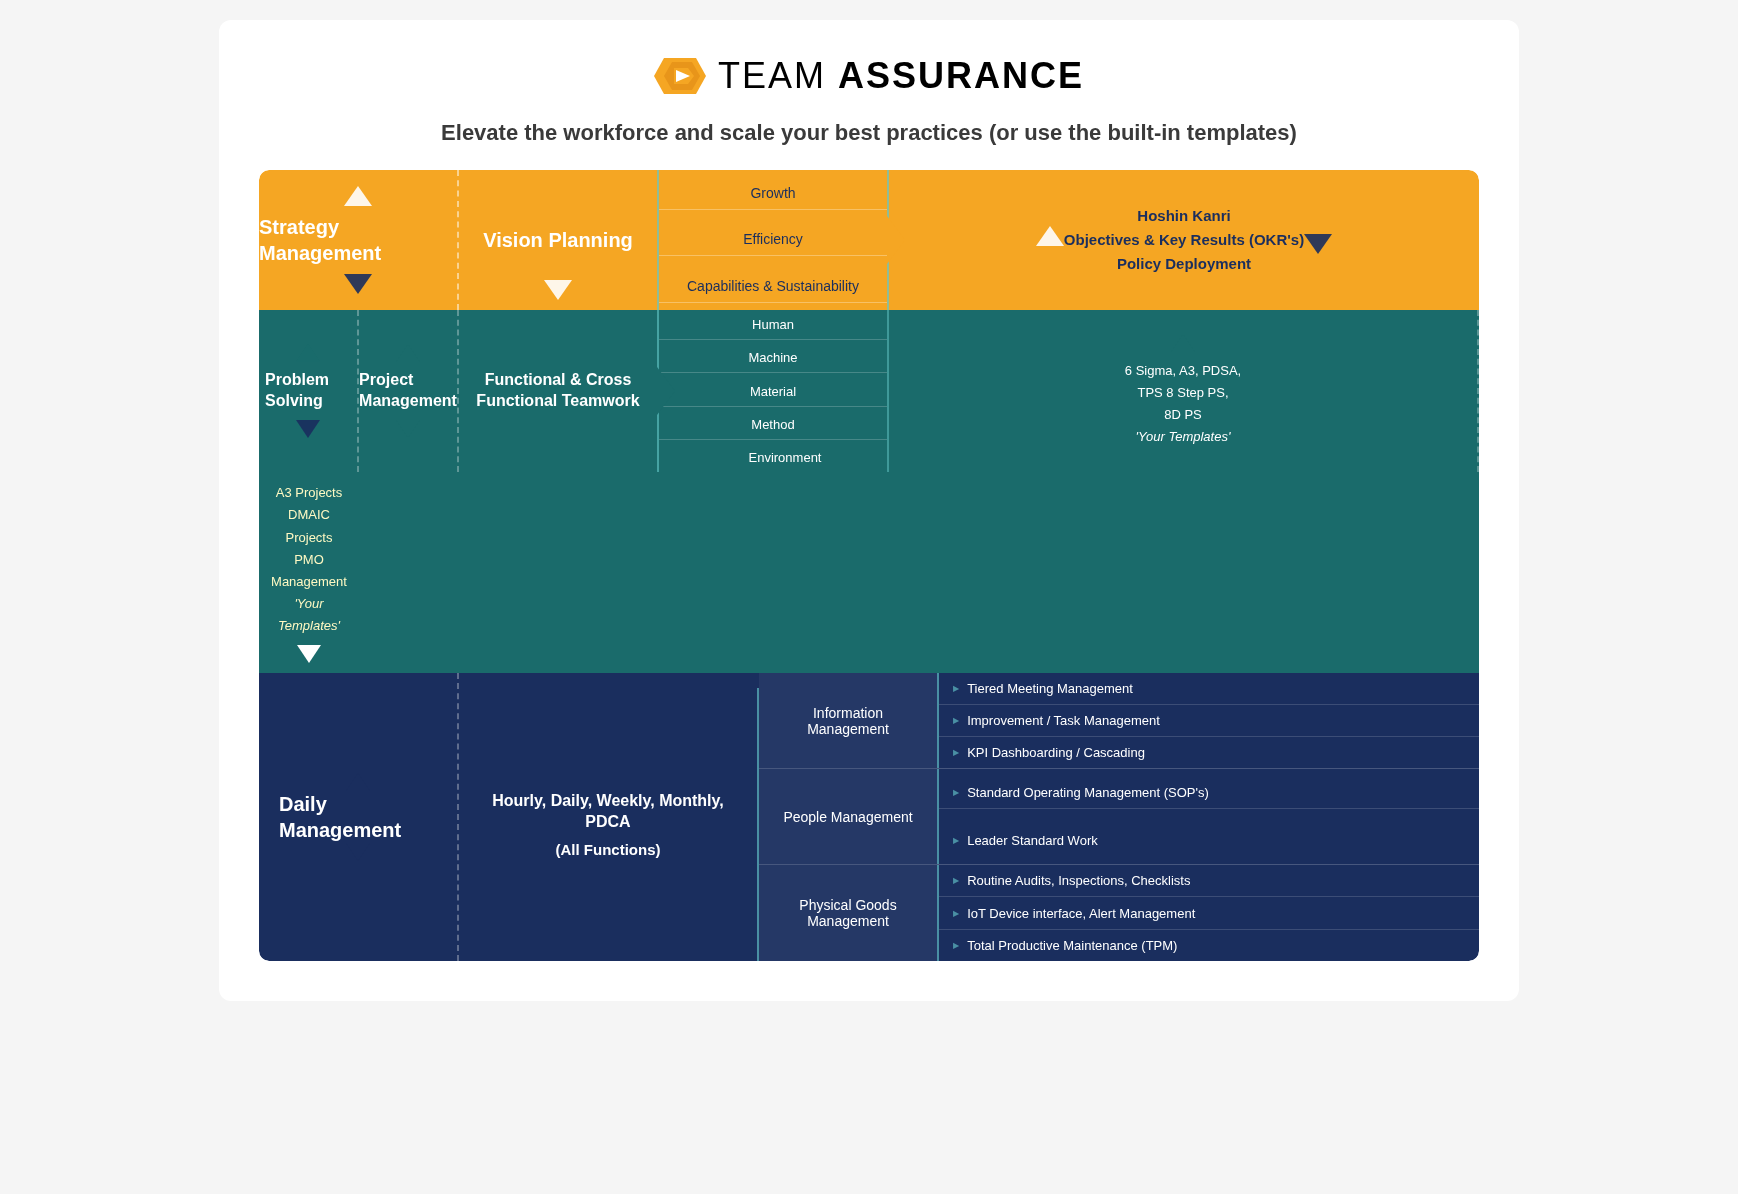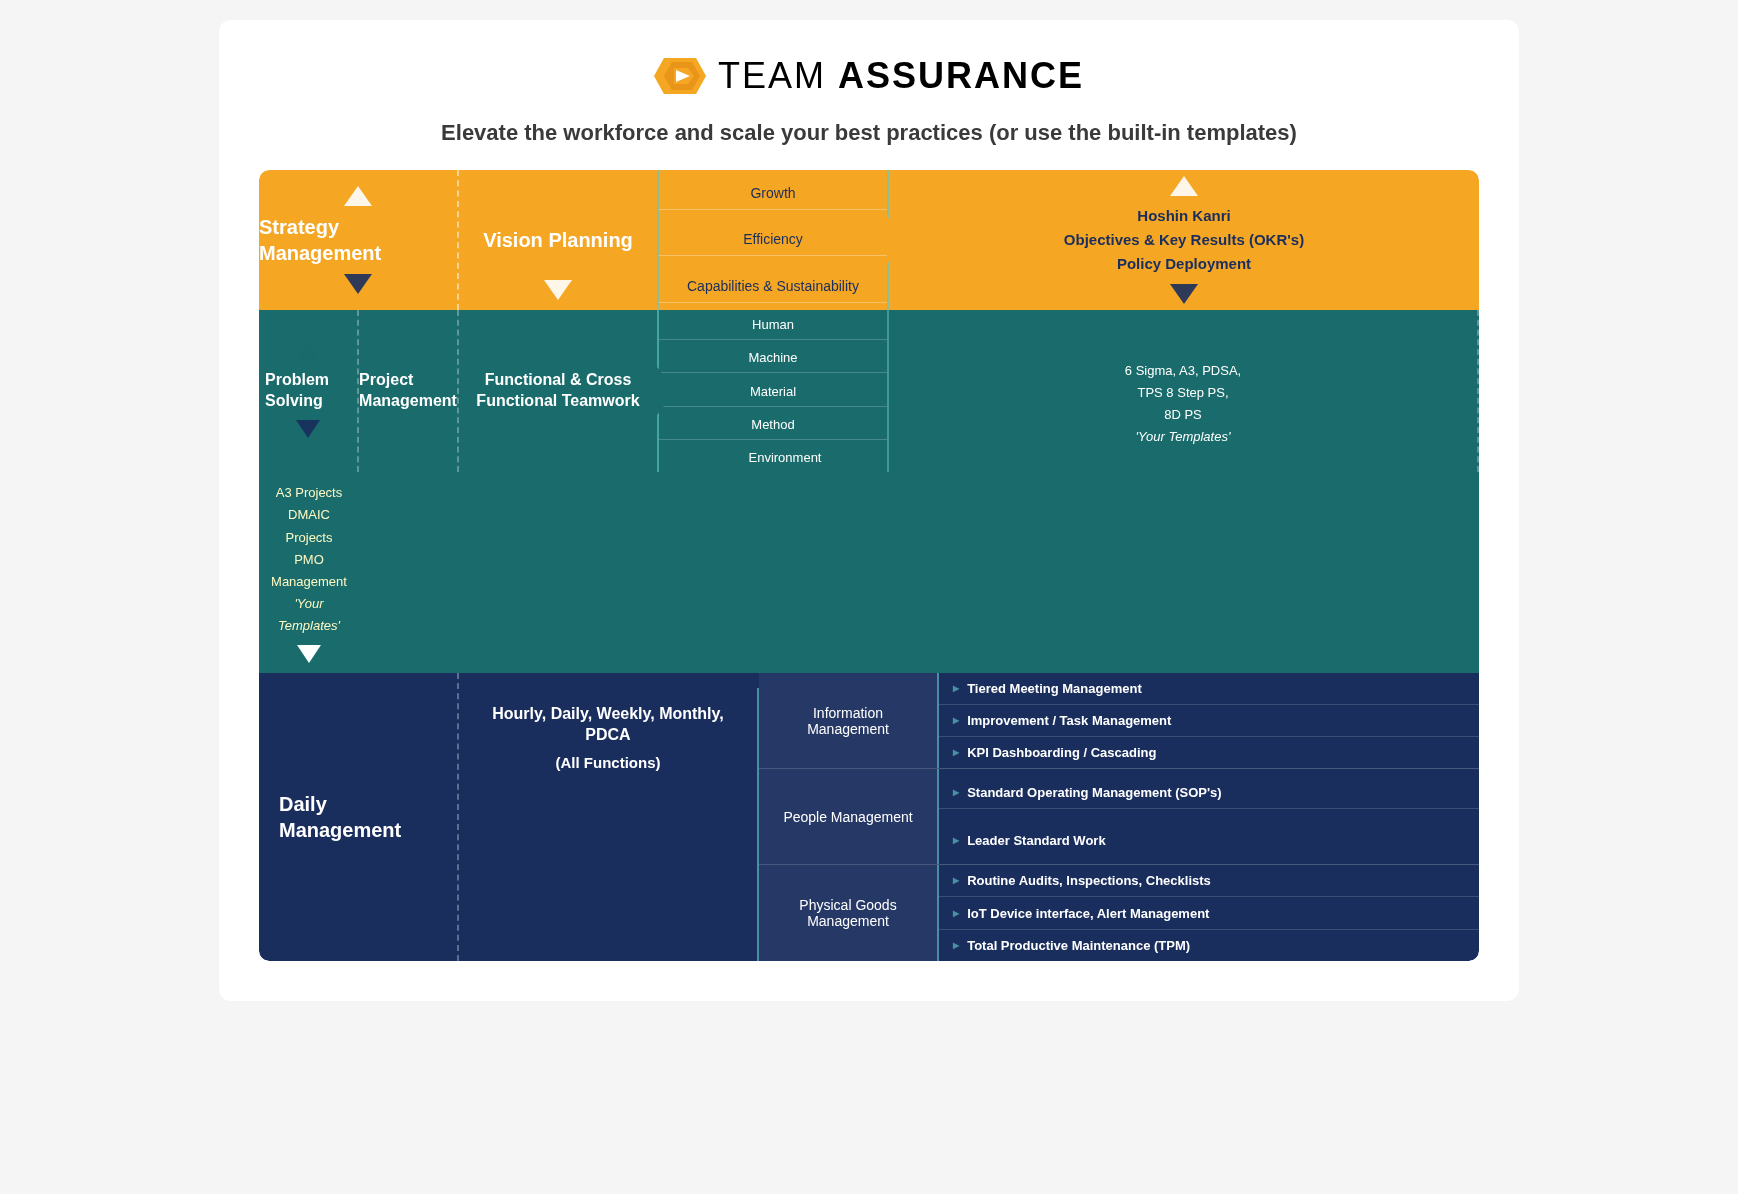--- a/index.html
+++ b/index.html
@@ -100,21 +100,21 @@
     
     .blue-left {
       display: flex;
       align-items: center;
       justify-content: center;
       border-right: 2px dashed rgba(255,255,255,0.3);
       padding: 20px;
     }
     .blue-mid {
       display: flex;
-      align-items: flex-start;
+      align-items: center;
       justify-content: center;
       border-right: 2px solid #4a90a4;
       padding: 16px;
       margin-top: 15px;
     }
     .blue-right {
       display: grid;
       grid-template-rows: 1fr 1fr 1fr;
     }
     .blue-section {
@@ -131,21 +131,20 @@
       text-align: center;
       color: white;
       font-size: 14px;
       border-right: 2px solid #4a90a4;
       background: rgba(255,255,255,0.05);
     }
     .blue-section-items {
       display: flex;
       flex-direction: column;
       justify-content: space-around;
-      font-weight: bold;
     }
     .blue-item {
       color: white;
       font-size: 13px;
       padding: 8px 14px;
       border-bottom: 1px solid rgba(255,255,255,0.15);
       display: flex;
       align-items: center;
     }
     .blue-item:last-child { border-bottom: none; }
@@ -176,21 +175,21 @@
     }
     .orange-col-3 {
       border-right: 2px solid rgba(100,200,200,0.7);
       display: flex;
       flex-direction: column;
       justify-content: space-around;
       padding: 0;
     }
     .orange-col-4 {
       display: flex;
-      flex-direction: column;
+      flex-direction: row;
       align-items: center;
       justify-content: center;
     }
     
     .chevron-right {
       position: absolute;
       right: -18px;
       top: 50%;
       transform: translateY(-50%);
       width: 0;

